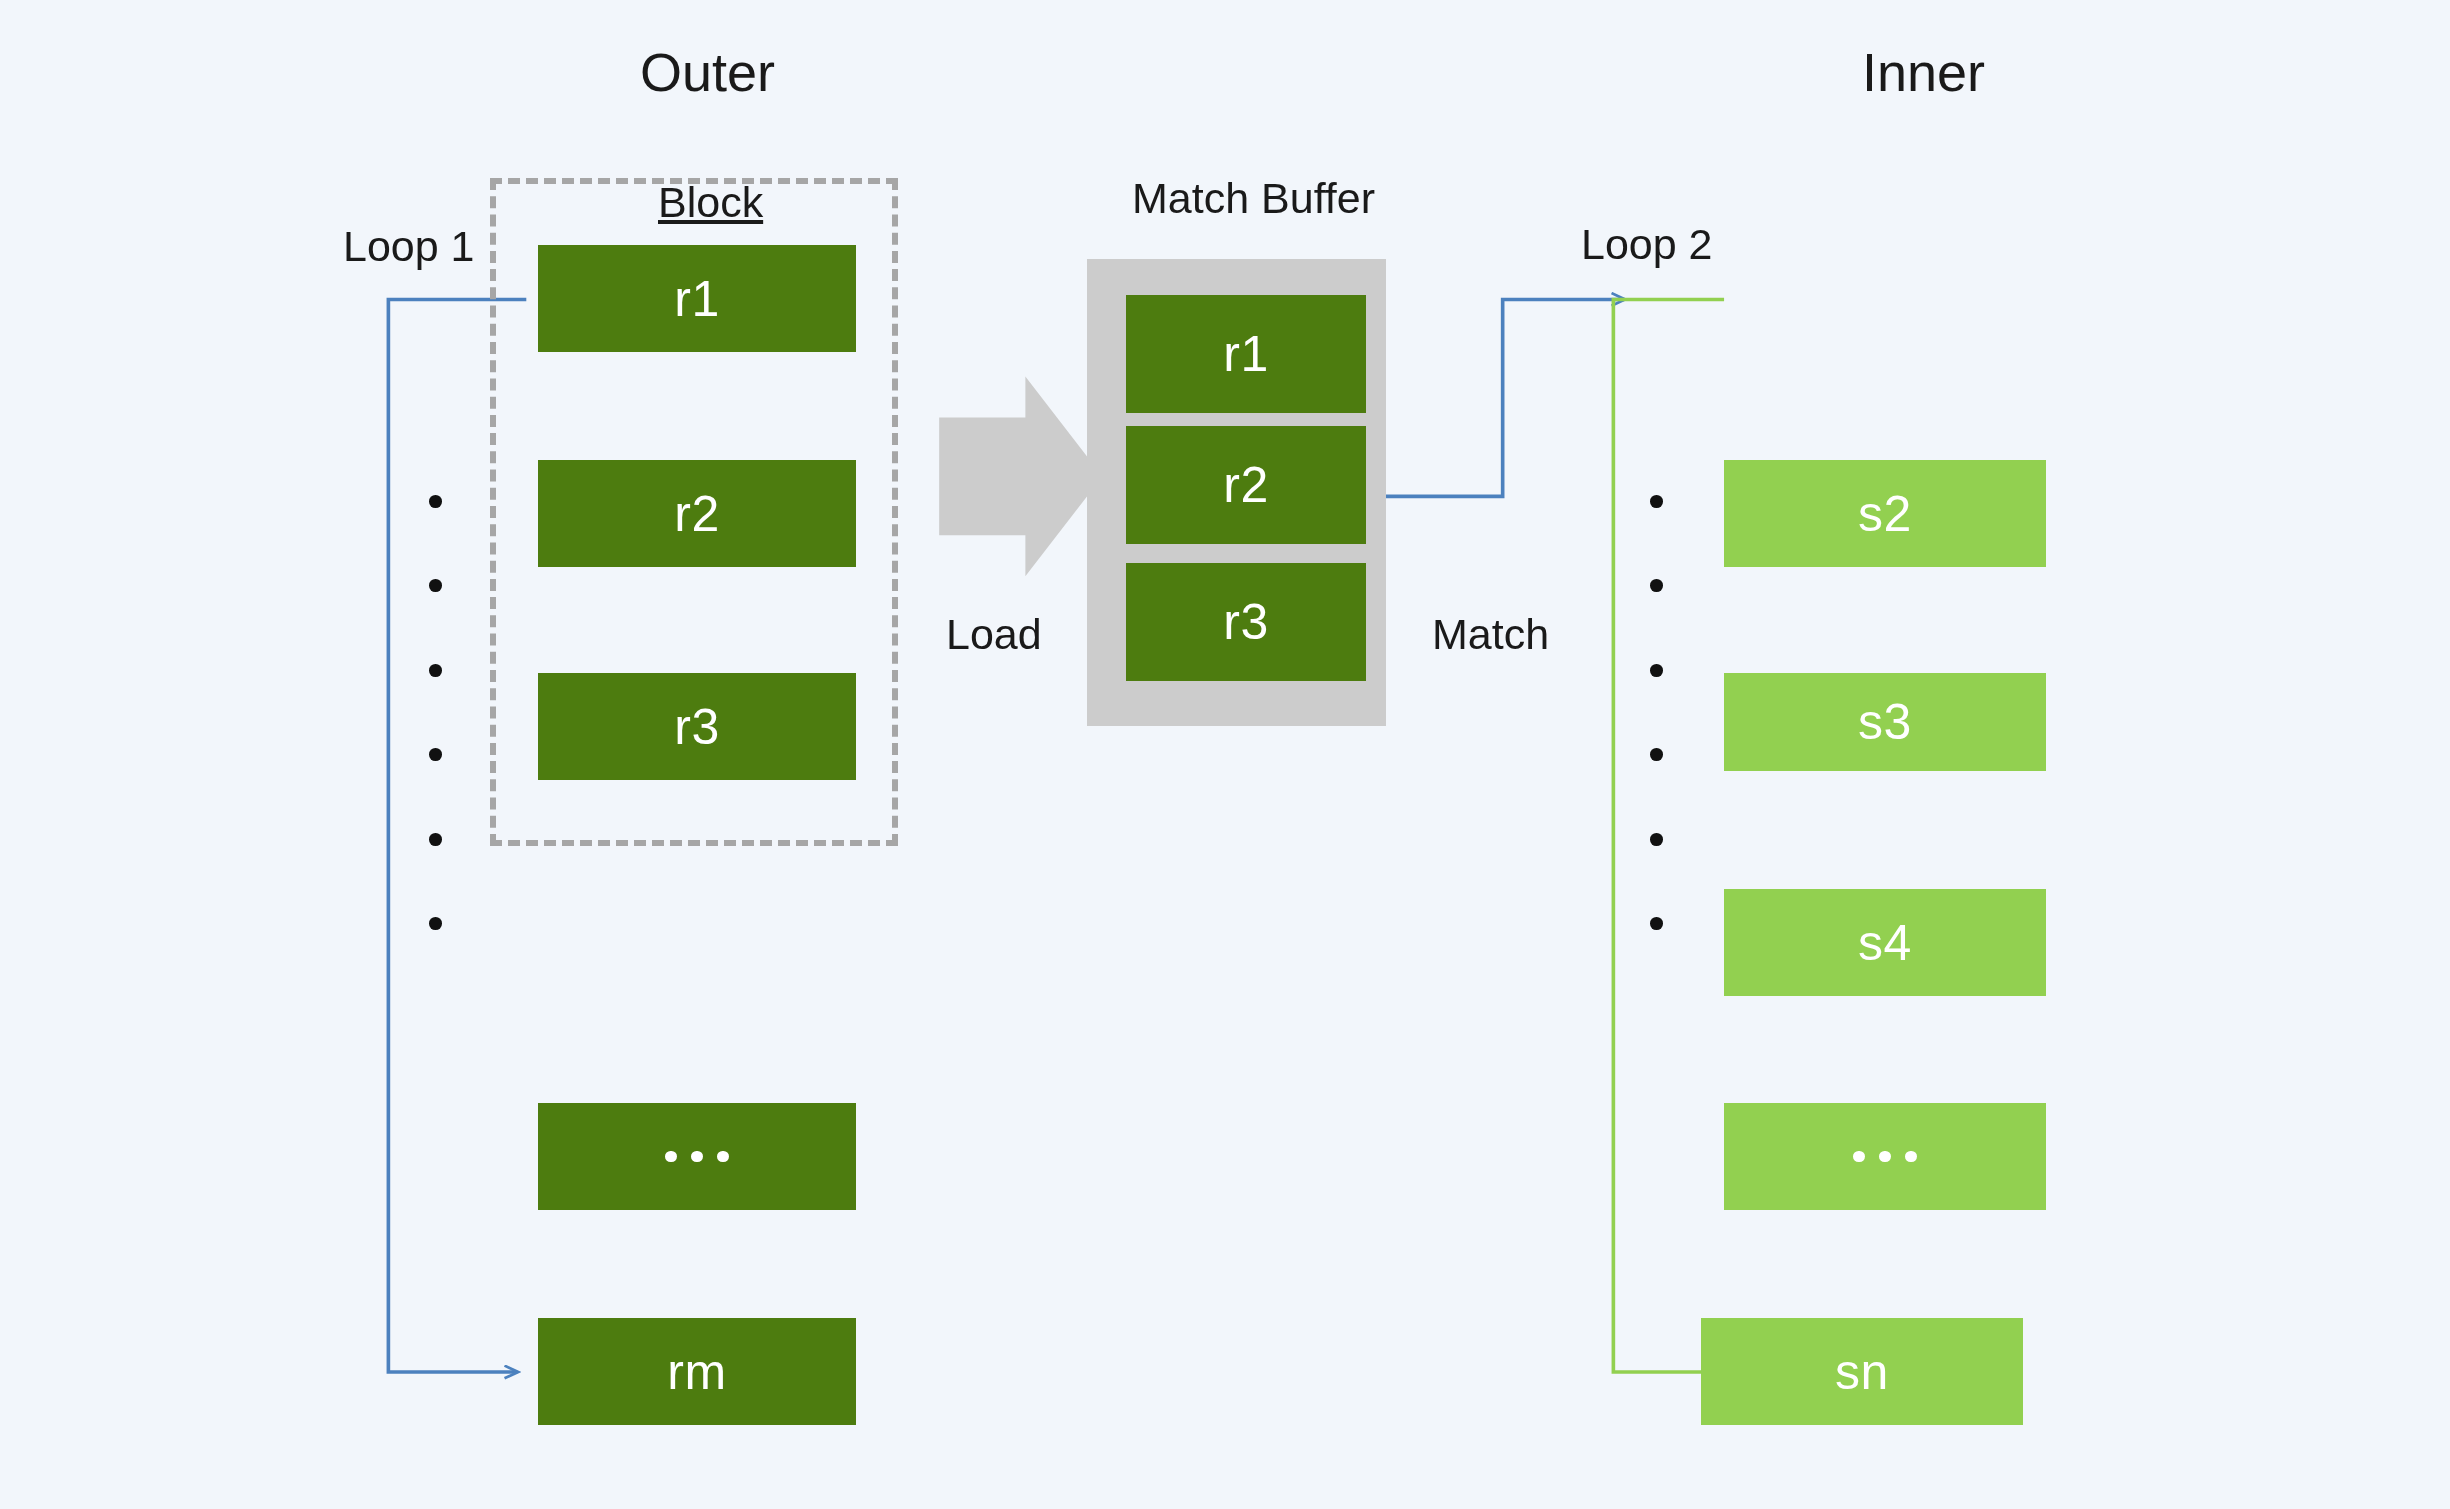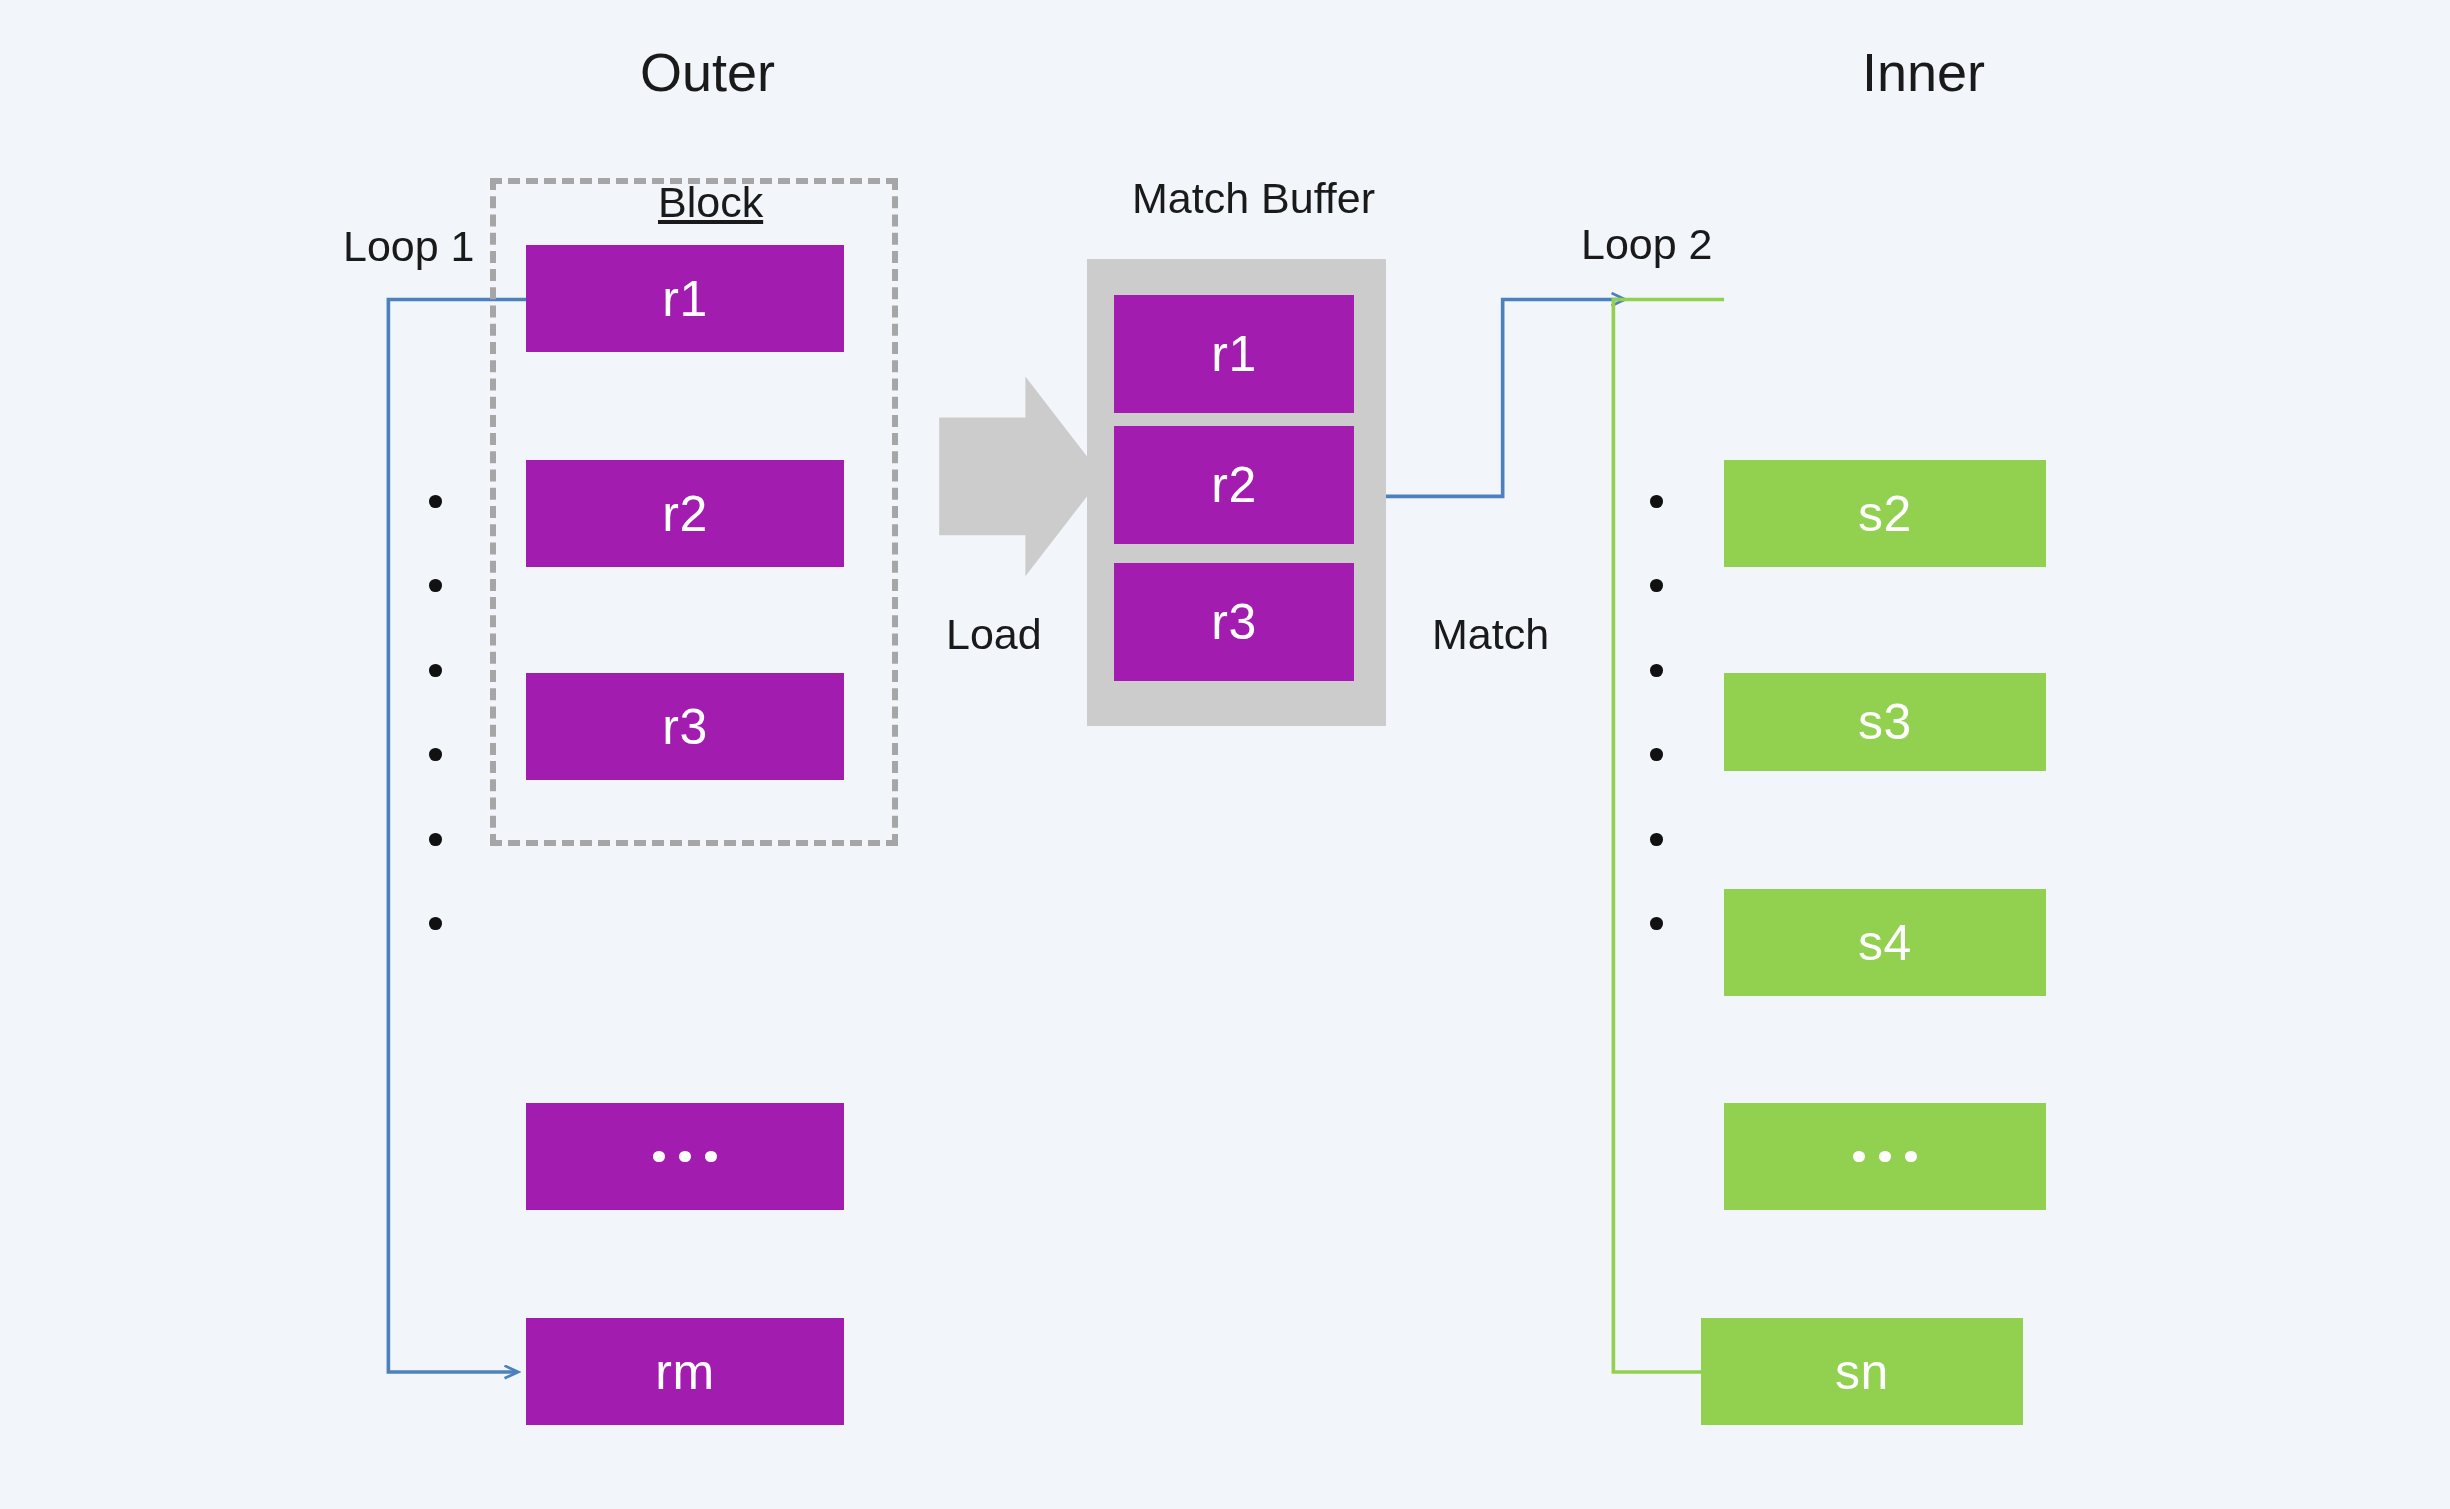--- a/index.html
+++ b/index.html
@@ -34,21 +34,21 @@
   
   .box {
     position: absolute;
     display: flex;
     align-items: center;
     justify-content: center;
     font-size: 50px;
     color: #ffffff;
     letter-spacing: 0.5px;
   }
-  .box.blue  { background: #a21caf; }
+  .box.blue  { background: #4d7c0f; margin-left: 12px; }
   .box.green { background: #92D050; }
 
   
   .ell {
     display: flex;
     align-items: center;
     gap: 14.5px;
   }
   .ell i {
     display: block;

